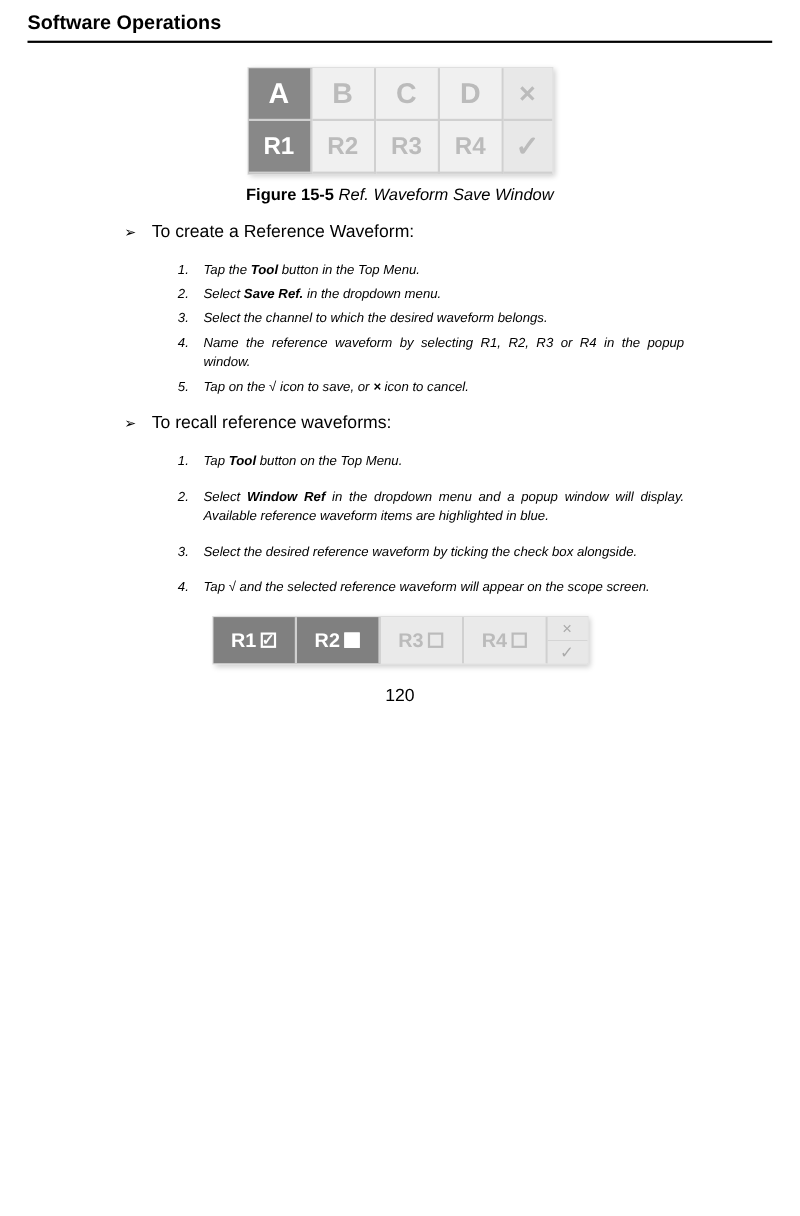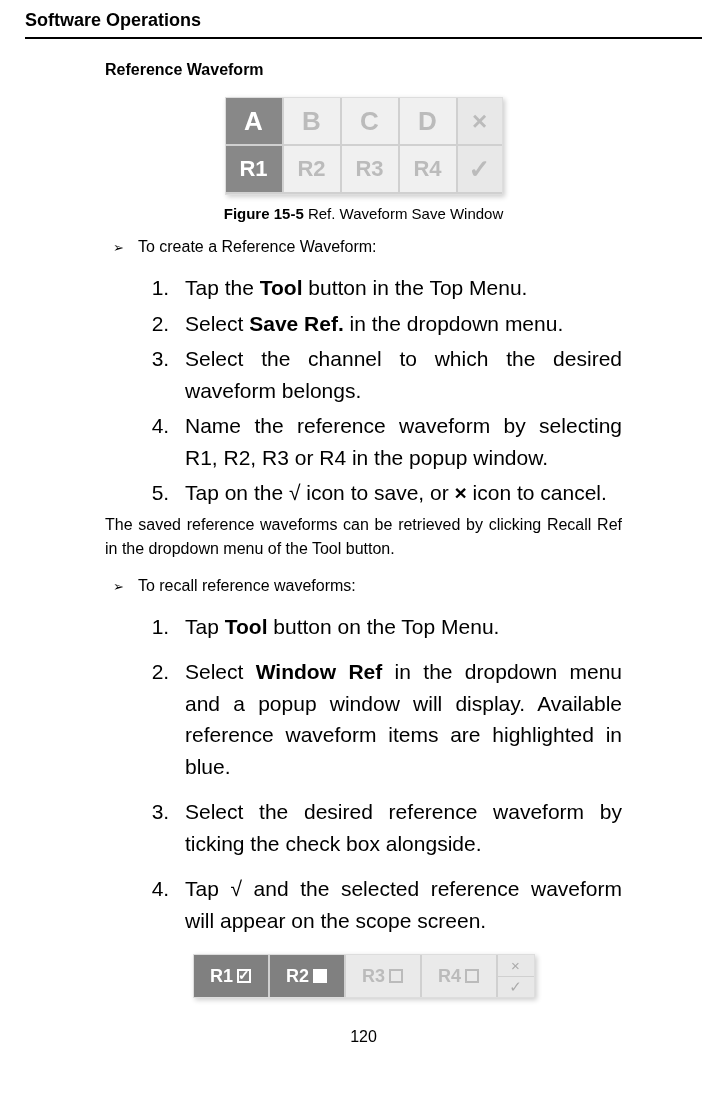--- a/index.html
+++ b/index.html
@@ -36,21 +36,21 @@
     }
     .figure-container {
       text-align: center;
       margin: 18px 0 12px 0;
     }
     .figure-caption {
       font-size: 15px;
       margin-top: 10px;
     }
     .figure-caption .bold { font-weight: bold; }
-    .figure-caption .italic { }
+    .figure-caption .italic { font-style: italic; }
 
     
     .ref-save-window {
       display: inline-block;
       border: 1px solid #ddd;
       background: #f5f5f5;
       box-shadow: 2px 2px 5px rgba(0,0,0,0.2);
     }
     .ref-row {
       display: flex;
@@ -149,48 +149,48 @@
       margin-right: 14px;
       margin-left: 8px;
     }
     .proc-title {
       font-weight: normal;
       font-size: 16px;
     }
     .ol {
       list-style: decimal;
       padding-left: 70px;
-      font-size: 21px;
+      font-size: 12px;
       line-height: 1.5;
+      font-style: italic;
     }
     .ol li {
       padding-left: 10px;
       margin-bottom: 4px;
       text-align: justify;
     }
     .ol.spaced li {
       margin-bottom: 14px;
     }
     .b { font-weight: bold; }
     .page-number {
       text-align: center;
       font-size: 16px;
-      margin-top: 30px;
+      margin-top: 20px;
     }
   </style>
 </head>
 <body>
 
 <div class="top-header">
   <span>Software Operations</span>
 </div>
 
 <div class="content">
 
-  <div class="section-title">Reference Waveform</div>
 
   <div class="figure-container">
     <div class="ref-save-window">
       <div class="ref-row">
         <div class="ref-cell active-a">A</div>
         <div class="ref-cell">B</div>
         <div class="ref-cell">C</div>
         <div class="ref-cell">D</div>
         <div class="ref-cell last">×</div>
       </div>
@@ -212,21 +212,20 @@
     <span class="proc-title"><span>To create a Reference Waveform</span>:</span>
   </div>
   <ol class="ol">
     <li><span>Tap the </span><span class="b">Tool</span><span> button in the Top Menu.</span></li>
     <li><span>Select </span><span class="b">Save Ref.</span><span> in the dropdown menu.</span></li>
     <li>Select the channel to which the desired waveform belongs.</li>
     <li>Name the reference waveform by selecting R1, R2, R3 or R4 in the popup window.</li>
     <li><span>Tap on the √ icon to save, or </span><span class="b">×</span><span> icon to cancel.</span></li>
   </ol>
 
-  <div class="para">The saved reference waveforms can be retrieved by clicking Recall Ref in the dropdown menu of the Tool button.</div>
 
   <div class="proc-block">
     <span class="proc-marker">➢</span>
     <span class="proc-title">To recall reference waveforms:</span>
   </div>
   <ol class="ol spaced">
     <li><span>Tap </span><span class="b">Tool</span><span> button on the Top Menu.</span></li>
     <li><span>Select </span><span class="b">Window Ref</span><span> in the dropdown menu and a popup window will display. Available reference waveform items are highlighted in blue.</span></li>
     <li>Select the desired reference waveform by ticking the check box alongside.</li>
     <li>Tap √ and the selected reference waveform will appear on the scope screen.</li>

